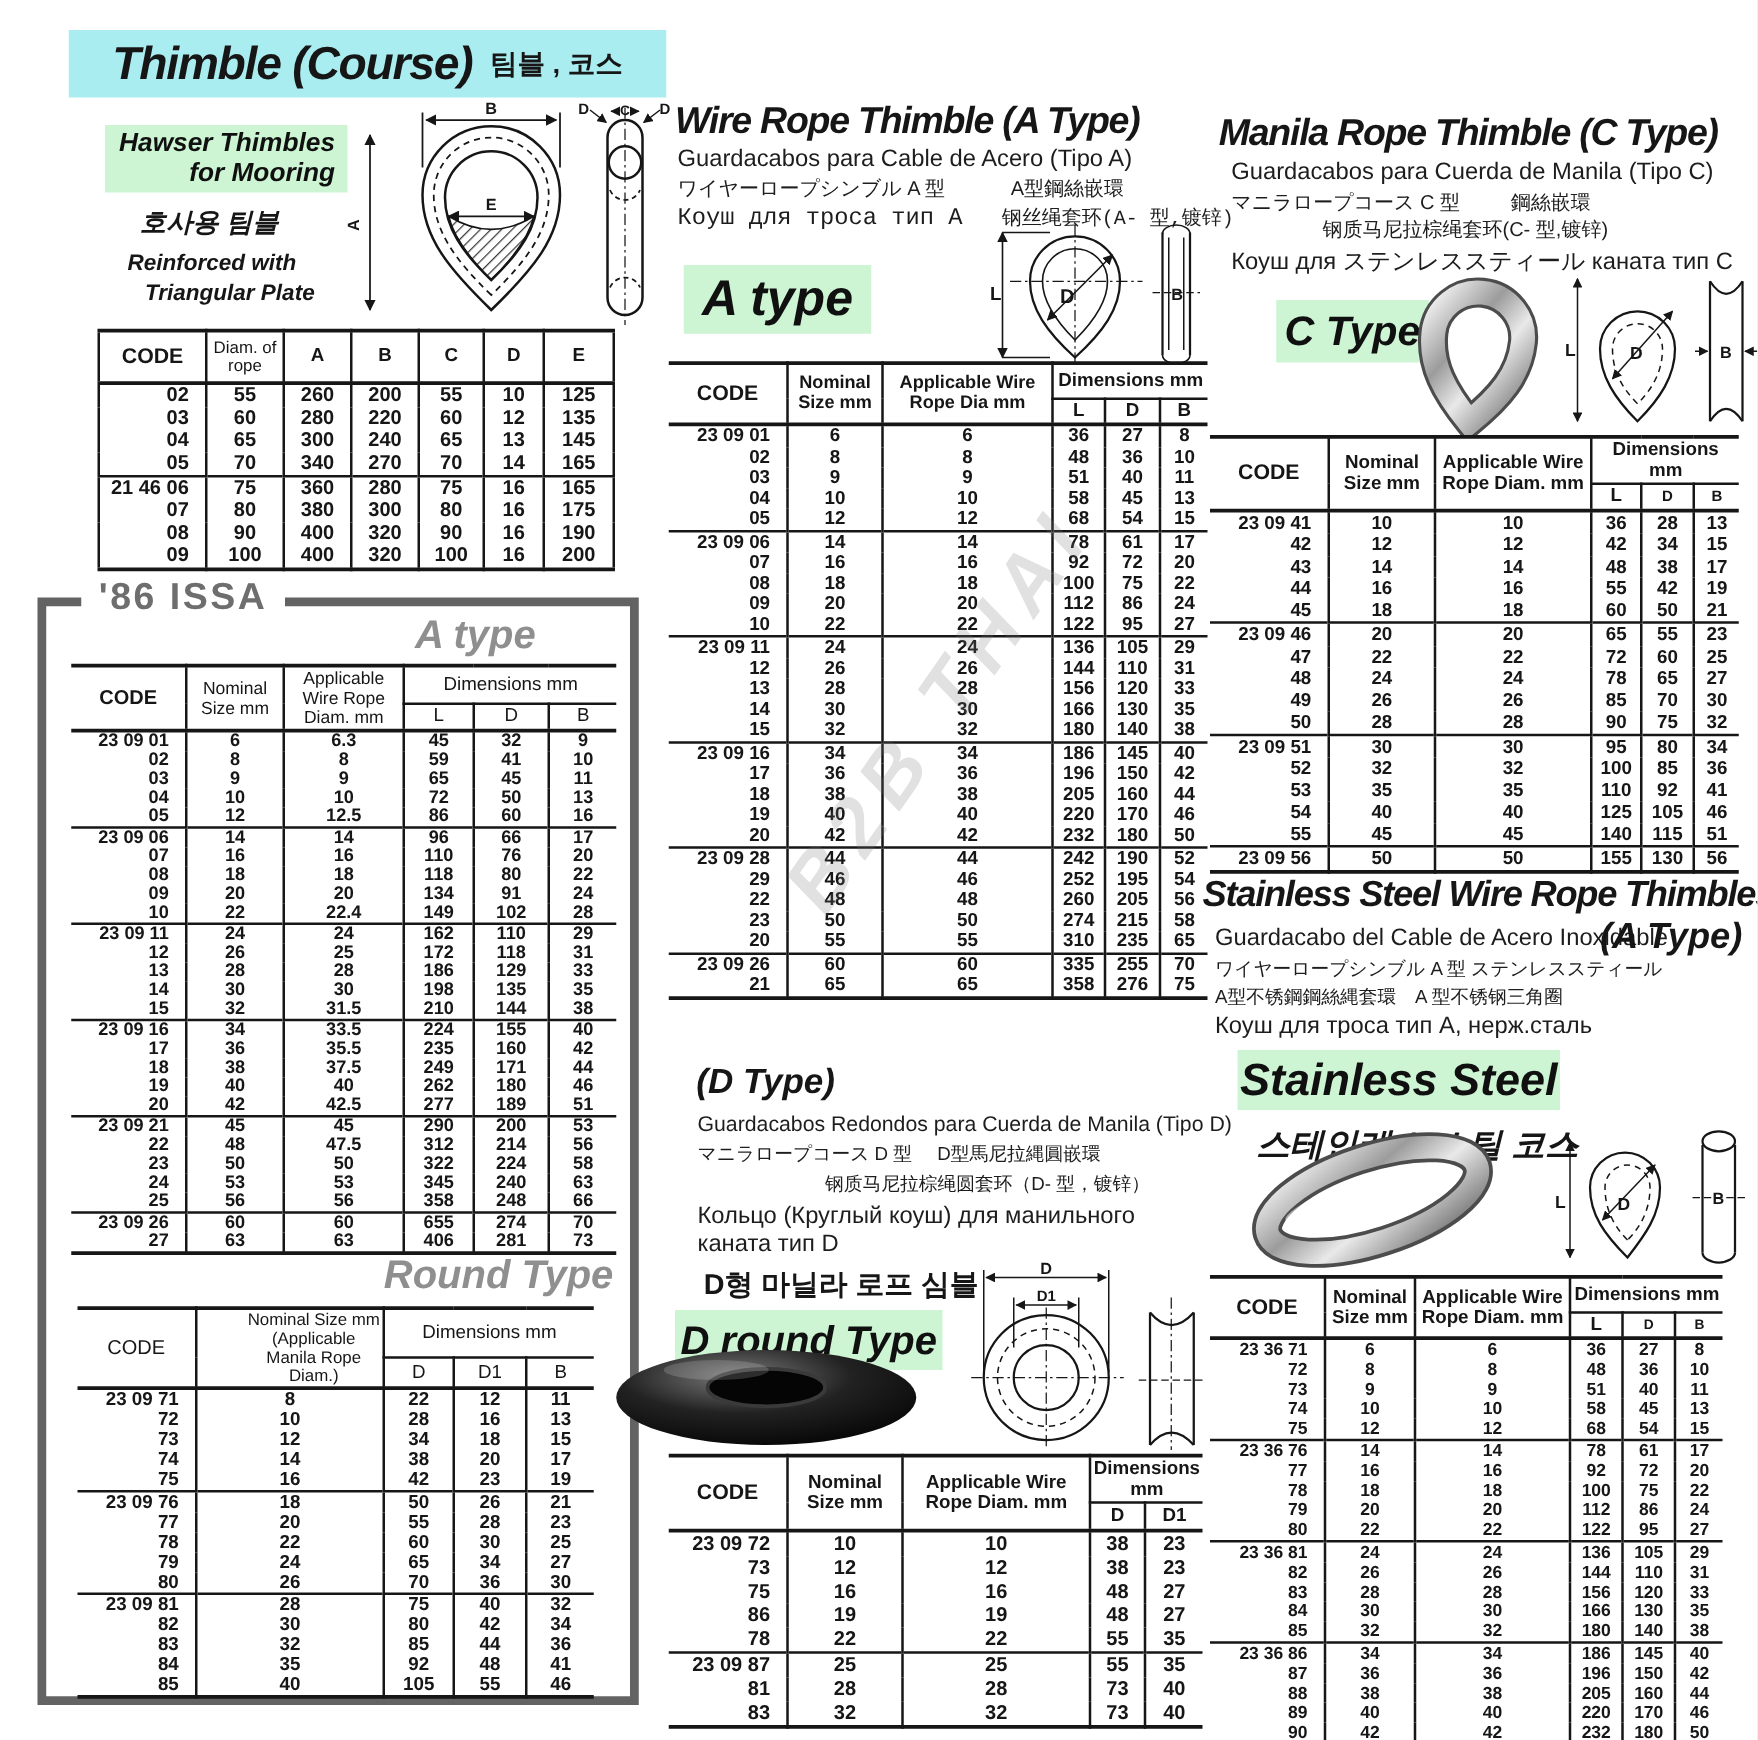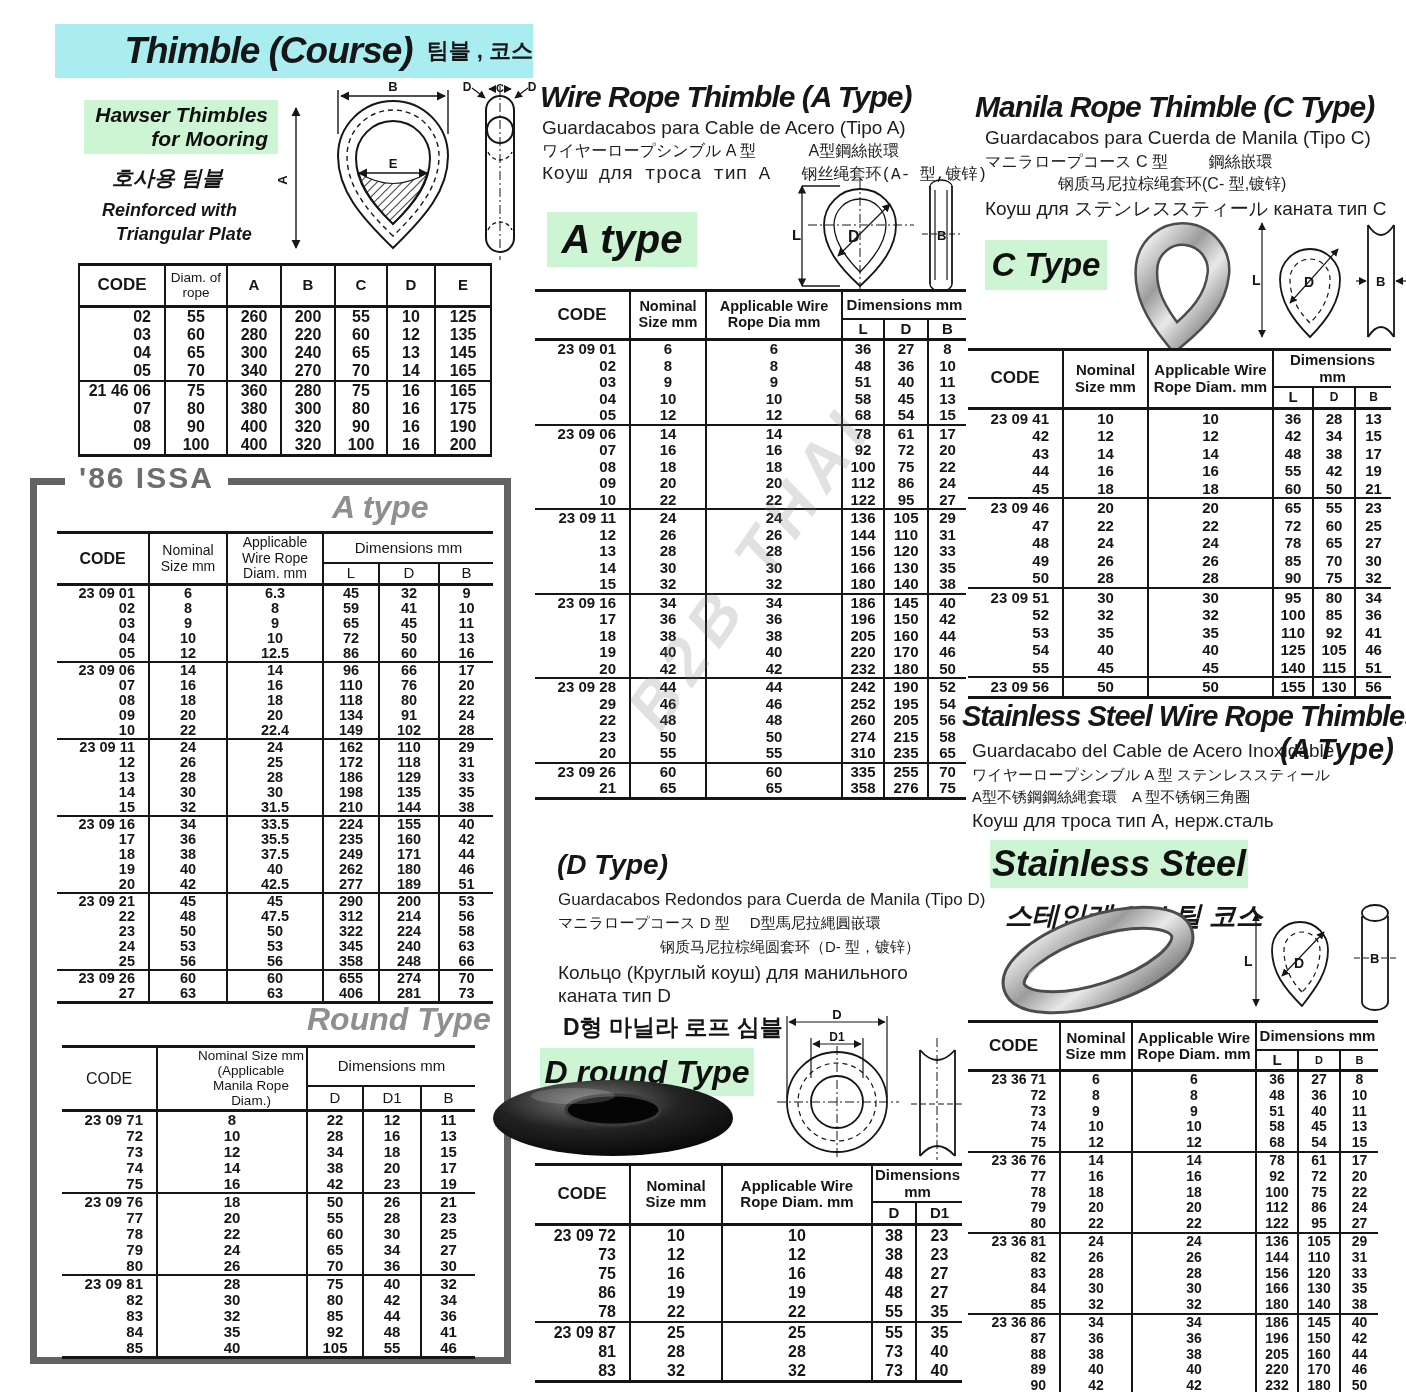--- a/index.html
+++ b/index.html
@@ -7,21 +7,21 @@
         font-family:"Liberation Sans","DejaVu Sans",sans-serif;color:#161616;}
   
   .abs{position:absolute;}
   .ital{font-style:italic;font-weight:bold;}
   .badge{background:#cdf5d3;font-style:italic;font-weight:bold;color:#101010;
          display:flex;align-items:center;justify-content:center;}
   .graytitle{color:#8f8f8f;font-style:italic;font-weight:bold;}
   .lang{color:#1d1d1d;}
   
   .titlebar{left:55px;top:24px;width:478px;height:54px;background:#a9edf1;
-            display:flex;align-items:center;justify-content:flex-end;gap:14px;}
+            display:flex;align-items:center;justify-content:center;gap:14px;}
   .titlebar .en{font-size:37px;font-style:italic;font-weight:bold;letter-spacing:-1px;}
   .titlebar .kr{font-size:22px;font-weight:bold;}
   
   table.spec{border-collapse:collapse;table-layout:fixed;
              border-top:3px solid #161616;border-bottom:3px solid #161616;}
   table.spec thead{border-bottom:3px solid #161616;}
   table.spec th{font-weight:bold;text-align:center;vertical-align:middle;
                 padding:1px 2px;line-height:1.1;font-size:15px;}
   table.spec td{font-weight:bold;text-align:center;padding:0 2px;white-space:nowrap;}
   table.spec tr > *:not(:first-child){border-left:2px solid #161616;}
@@ -1001,21 +1001,21 @@
   </table>
 
   <div class="abs ital" style="left:975px;top:90px;font-size:30px;letter-spacing:-1px;">Manila Rope Thimble (C Type)</div>
   <div class="abs lang" style="left:985px;top:127px;font-size:19px;">Guardacabos para Cuerda de Manila (Tipo C)</div>
   <div class="abs lang" style="left:985px;top:152px;font-size:16px;">
     <span>マニラロープコース C 型</span>
     <span style="margin-left:36px;">鋼絲嵌環</span>
   </div>
   <div class="abs lang" style="left:1058px;top:174px;font-size:16px;">钢质马尼拉棕绳套环(C- 型,镀锌)</div>
   <div class="abs lang" style="left:985px;top:196px;font-size:19px;">Коуш для ステンレススティール каната тип C</div>
-  <div class="abs badge" style="left:985px;top:240px;width:122px;height:50px;font-size:33px;">C Type</div>
+  <div class="abs badge" style="left:1021px;top:240px;width:122px;height:50px;font-size:33px;">C Type</div>
 
   <svg class="abs" style="left:1112px;top:200px;" width="140" height="150" viewBox="0 0 140 150">
     <defs>
       <linearGradient id="silver" x1="0" y1="0" x2="1" y2="1">
         <stop offset="0%" stop-color="#f4f4f4"></stop>
         <stop offset="35%" stop-color="#9c9c9c"></stop>
         <stop offset="60%" stop-color="#e9e9e9"></stop>
         <stop offset="100%" stop-color="#6f6f6f"></stop>
       </linearGradient>
     </defs>

